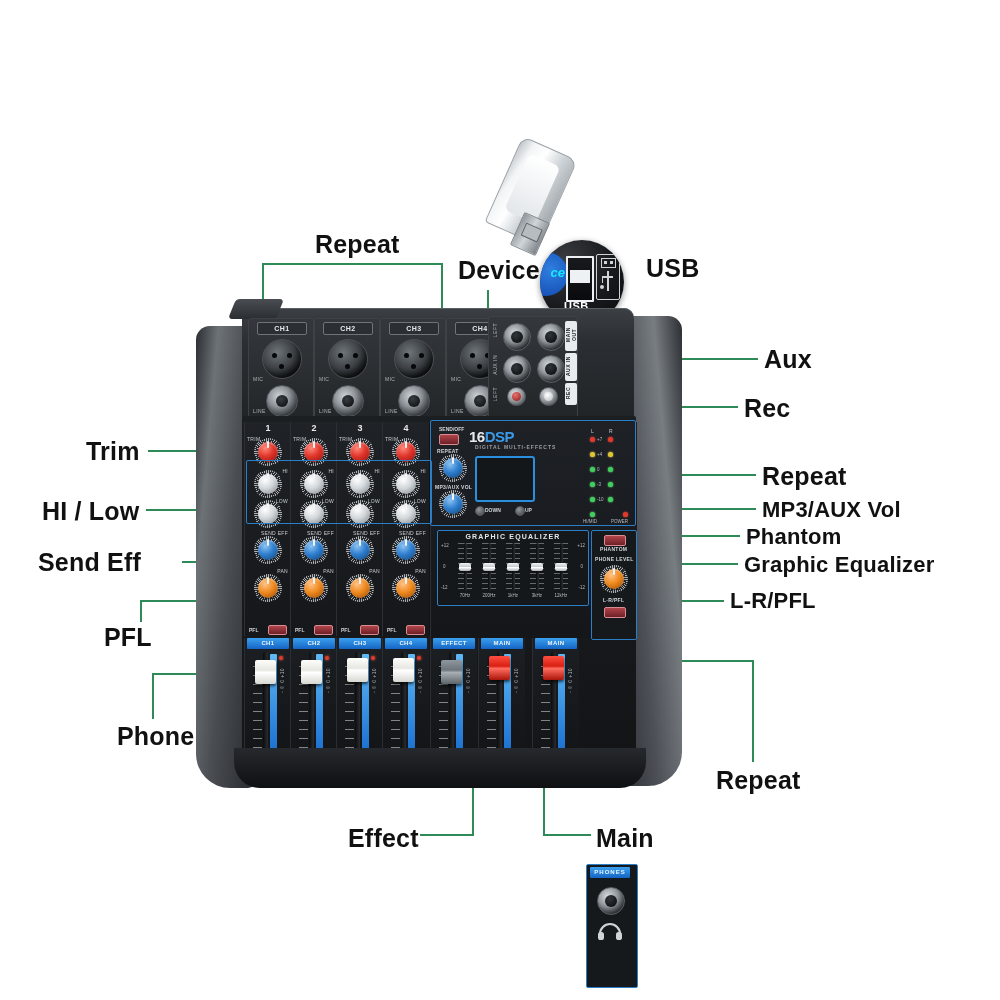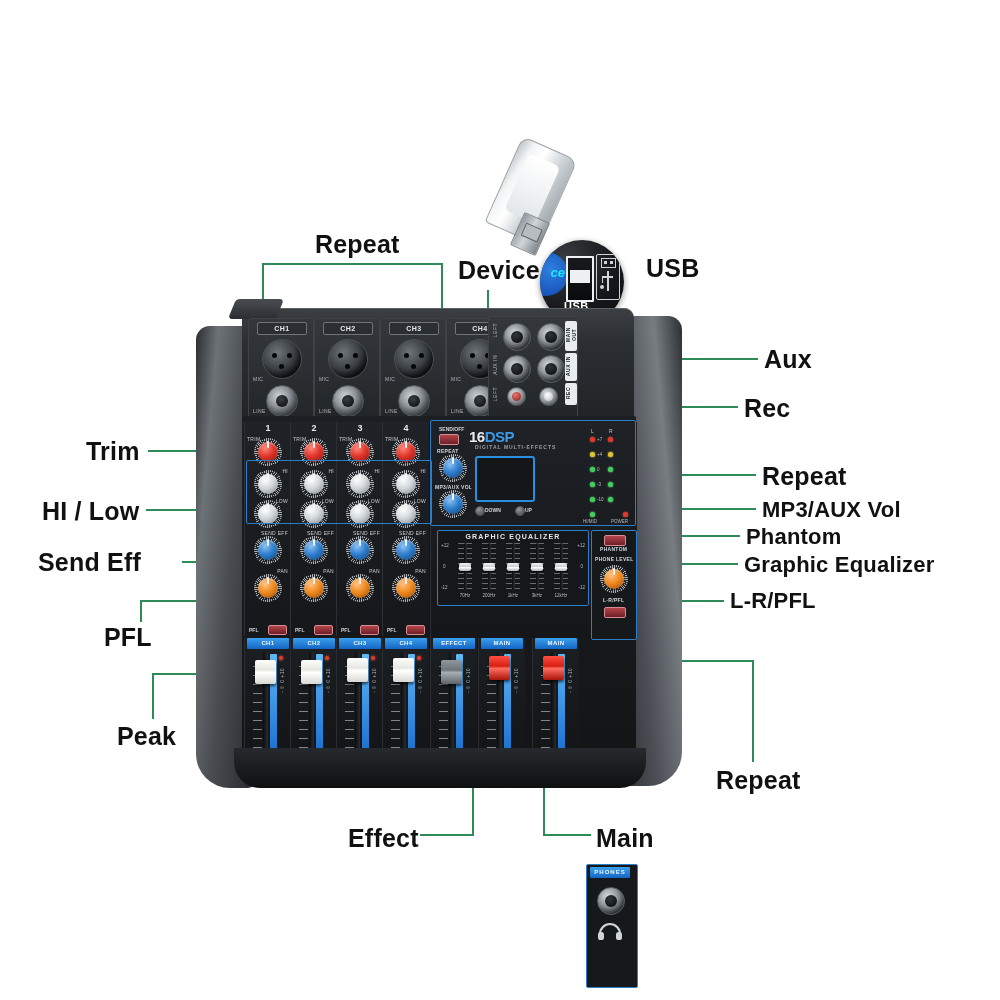--- a/index.html
+++ b/index.html
@@ -275,21 +275,21 @@
   <div class="lbl l28" style="left:764px;top:345px;">Aux</div>
   <div class="lbl l28" style="left:744px;top:394px;">Rec</div>
   <div class="lbl l28" style="left:762px;top:462px;">Repeat</div>
   <div class="lbl l24" style="left:762px;top:497px;">MP3/AUX Vol</div>
   <div class="lbl l24" style="left:746px;top:524px;">Phantom</div>
   <div class="lbl l24" style="left:744px;top:552px;">Graphic Equalizer</div>
   <div class="lbl l24" style="left:730px;top:588px;">L-R/PFL</div>
   <div class="lbl l28" style="left:716px;top:766px;">Repeat</div>
   <div class="lbl l28" style="left:596px;top:824px;">Main</div>
   <div class="lbl l28" style="left:348px;top:824px;">Effect</div>
-  <div class="lbl l28" style="left:117px;top:722px;">Peak</div>
+  <div class="lbl l28" style="left:117px;top:722px;">Phone</div>
   <div class="lbl l28" style="left:104px;top:623px;">PFL</div>
   <div class="lbl l28" style="left:38px;top:548px;">Send Eff</div>
   <div class="lbl l28" style="left:42px;top:497px;">HI / Low</div>
   <div class="lbl l28" style="left:86px;top:437px;">Trim</div>
 
   <div class="ln lnh" style="left:262px;top:263px;width:180px;"></div>
   <div class="ln lnv" style="left:262px;top:263px;height:54px;"></div>
   <div class="ln lnv" style="left:441px;top:263px;height:54px;"></div>
   <div class="dot" style="left:258px;top:313px;"></div>
   <div class="dot" style="left:437px;top:313px;"></div>

